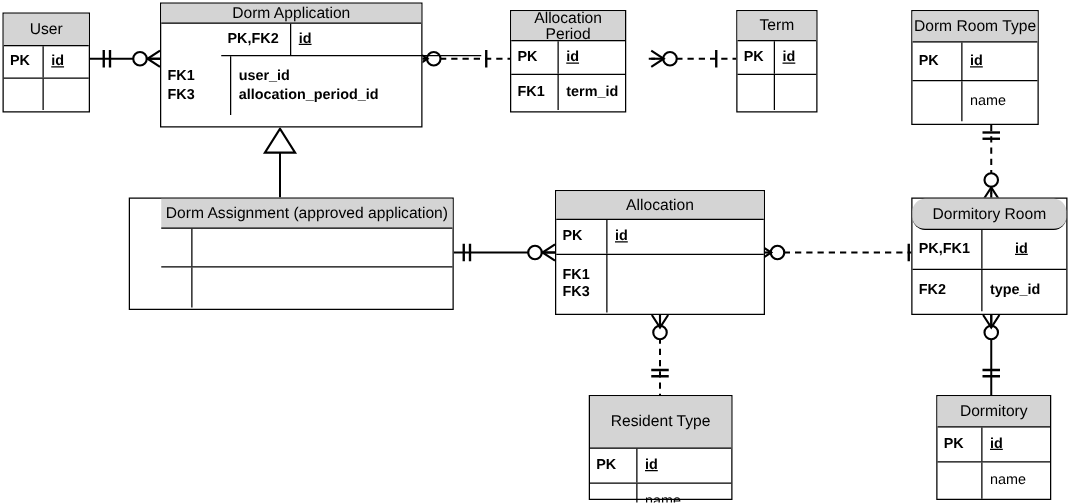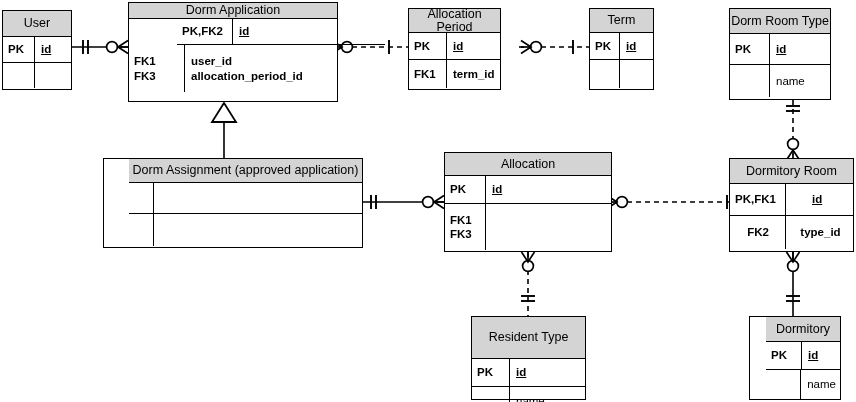--- a/index.html
+++ b/index.html
@@ -275,29 +275,29 @@
       <div class="ent-row" style="height:46px;">
         <div class="cell-key" style="width:41px;">
           <span>FK1</span>
           <span>FK3</span>
         </div>
       </div>
     </div>
   </div>
 
   <div class="entity" style="left:729px;top:158px;width:125px;height:94px;">
-    <div class="ent-title" style="height:25px;">Dormitory Room</div>
+    <div class="ent-title" style="height:25px;border-radius:10px;">Dormitory Room</div>
     <div class="ent-body">
       <div class="ent-row sep" style="height:32px;gap:20px;">
         <div class="cell-key" style="width:56px;">PK,FK1</div>
         <div class="cell-attr">
             <span class="pk-attr">id</span>
           </div>
       </div>
-      <div class="ent-row" style="height:33px;text-align:center;">
+      <div class="ent-row" style="height:33px;">
         <div class="cell-key" style="width:56px;">FK2</div>
         <div class="cell-attr">
             <span class="fk-attr">type_id</span>
           </div>
       </div>
     </div>
   </div>
 
   <div class="entity" style="left:471px;top:316px;width:115px;height:84px;">
     <div class="ent-title" style="height:42px;">Resident Type</div>
@@ -310,21 +310,21 @@
       </div>
       <div class="ent-row" style="height:29px;">
         <div class="cell-key" style="width:38px;"></div>
         <div class="cell-attr">
             <span class="plain-attr">name</span>
           </div>
       </div>
     </div>
   </div>
 
-  <div class="entity" style="left:749px;top:316px;width:92px;height:84px;padding-left:16px;">
+  <div class="entity" style="left:749px;top:316px;width:92px;height:84px;">
     <div class="ent-title" style="height:25px;">Dormitory</div>
     <div class="ent-body">
       <div class="ent-row sep" style="height:28px;">
         <div class="cell-key" style="width:36px;">PK</div>
         <div class="cell-attr">
             <span class="pk-attr">id</span>
           </div>
       </div>
       <div class="ent-row" style="height:29px;">
         <div class="cell-key" style="width:36px;"></div>

